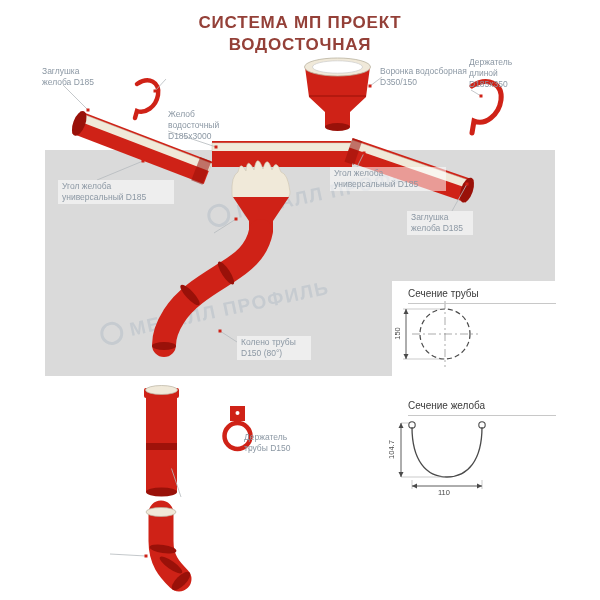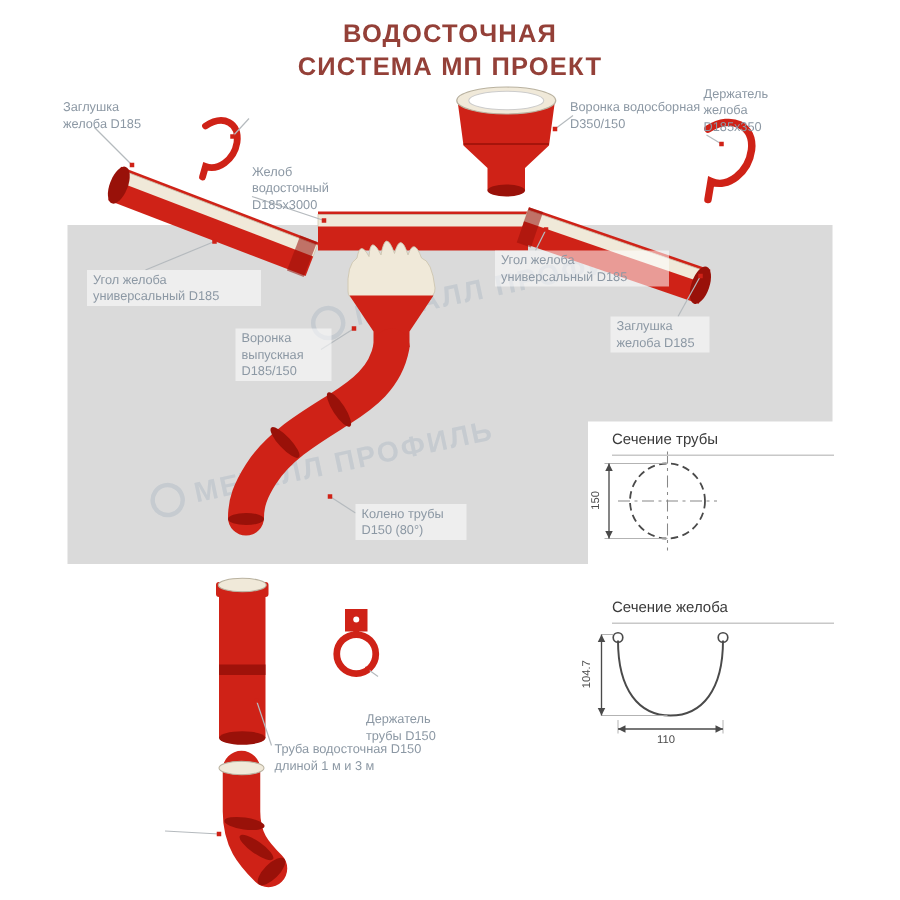--- a/index.html
+++ b/index.html
@@ -30,22 +30,22 @@
   .rule{position:absolute;height:1px;background:#c8c8c8;z-index:6;}
   .dim{position:absolute;font-size:7.5px;color:#4a4a4a;z-index:6;}
   .dim-v{width:30px;text-align:center;transform:rotate(-90deg);}
 </style>
 </head>
 <body>
 
 <div class="canvas">
 
   <div class="title">
+    <div>СИСТЕМА МП ПРОЕКТ</div>
     <div>ВОДОСТОЧНАЯ</div>
-    <div>СИСТЕМА МП ПРОЕКТ</div>
   </div>
 
   <div class="band"></div>
 
   <div class="wm" style="left:205px;top:182px">
     <span class="wm-logo"></span>
     <span>МЕТАЛЛ ПРОФИЛЬ</span>
   </div>
   <div class="wm" style="left:98px;top:300px">
     <span class="wm-logo"></span>
@@ -185,29 +185,27 @@
       <line x1="412" y1="480" x2="412" y2="489" style="stroke:#aaa;stroke-width:.6"></line>
       <line x1="482" y1="480" x2="482" y2="489" style="stroke:#aaa;stroke-width:.6"></line>
       <line x1="412" y1="486" x2="482" y2="486" style="stroke:var(--section-line);stroke-width:.9"></line>
       <path d="M412,486 l5,-2.5 l0,5 Z" style="fill:var(--section-line)"></path>
       <path d="M482,486 l-5,-2.5 l0,5 Z" style="fill:var(--section-line)"></path>
     </g>
   </svg>
 
   <div class="lbl" style="left:42px;top:66px;width:58px">Заглушка желоба D185</div>
   <div class="lbl" style="left:380px;top:66px;width:92px">Воронка водосборная D350/150</div>
-  <div class="lbl" style="left:469px;top:57px;width:56px">Держатель желоба D185x350</div>
+  <div class="lbl" style="left:469px;top:57px;width:56px">Держатель длиной D185x350</div>
   <div class="lbl" style="left:168px;top:109px;width:64px">Желоб водосточный D185x3000</div>
   <div class="lbl boxed" style="left:58px;top:180px;width:108px">Угол желоба универсальный D185</div>
   <div class="lbl boxed" style="left:330px;top:167px;width:108px">Угол желоба универсальный D185</div>
   <div class="lbl boxed" style="left:407px;top:211px;width:58px">Заглушка желоба D185</div>
-  <div class="lbl boxed" style="left:157px;top:219px;width:56px">Воронка выпускная D185/150</div>
   <div class="lbl boxed" style="left:237px;top:336px;width:66px">Колено трубы D150 (80°)</div>
-  <div class="lbl" style="left:244px;top:474px;width:56px">Держатель трубы D150</div>
-  <div class="lbl" style="left:183px;top:494px;width:112px">Труба водосточная D150 длиной 1 м и 3 м</div>
+  <div class="lbl" style="left:244px;top:432px;width:56px">Держатель трубы D150</div>
 
   <div class="heading" style="left:408px;top:288px">Сечение трубы</div>
   <div class="rule" style="left:408px;top:303px;width:148px"></div>
   <div class="heading" style="left:408px;top:400px">Сечение желоба</div>
   <div class="rule" style="left:408px;top:415px;width:148px"></div>
 
   <div class="dim dim-v" style="left:382px;top:329px">150</div>
   <div class="dim dim-v" style="left:376px;top:445px">104.7</div>
   <div class="dim" style="left:438px;top:488px">110</div>
 

